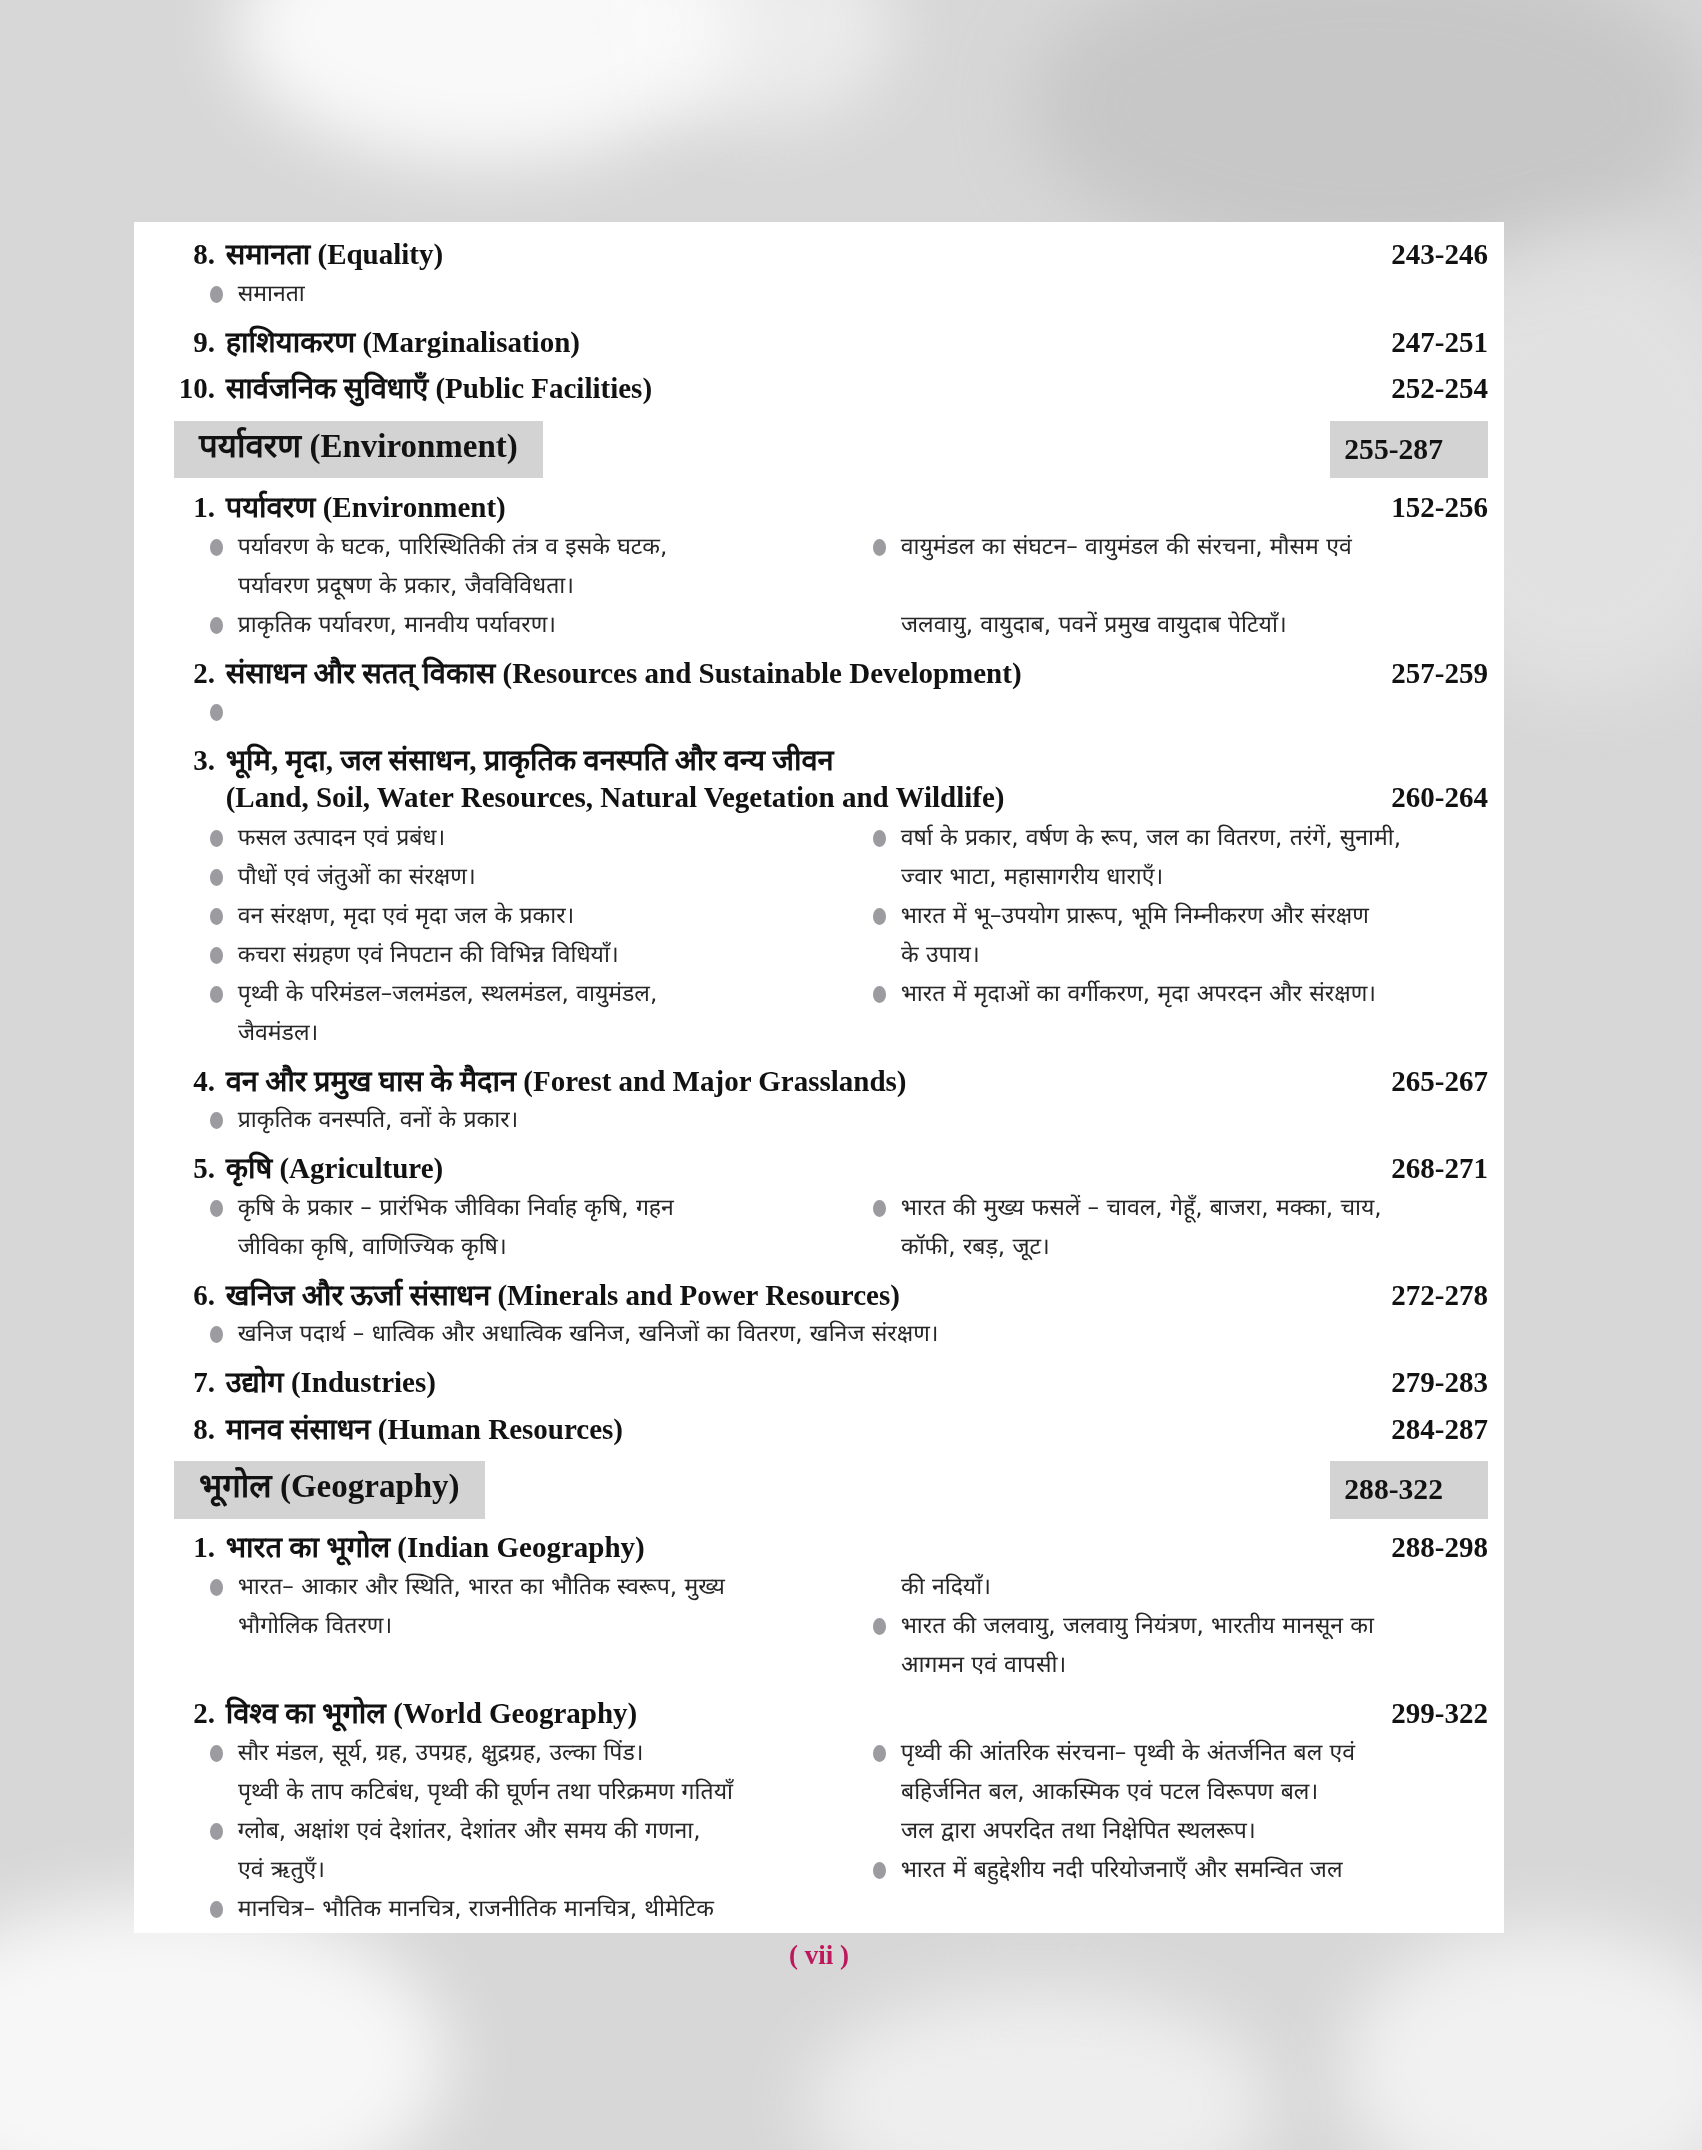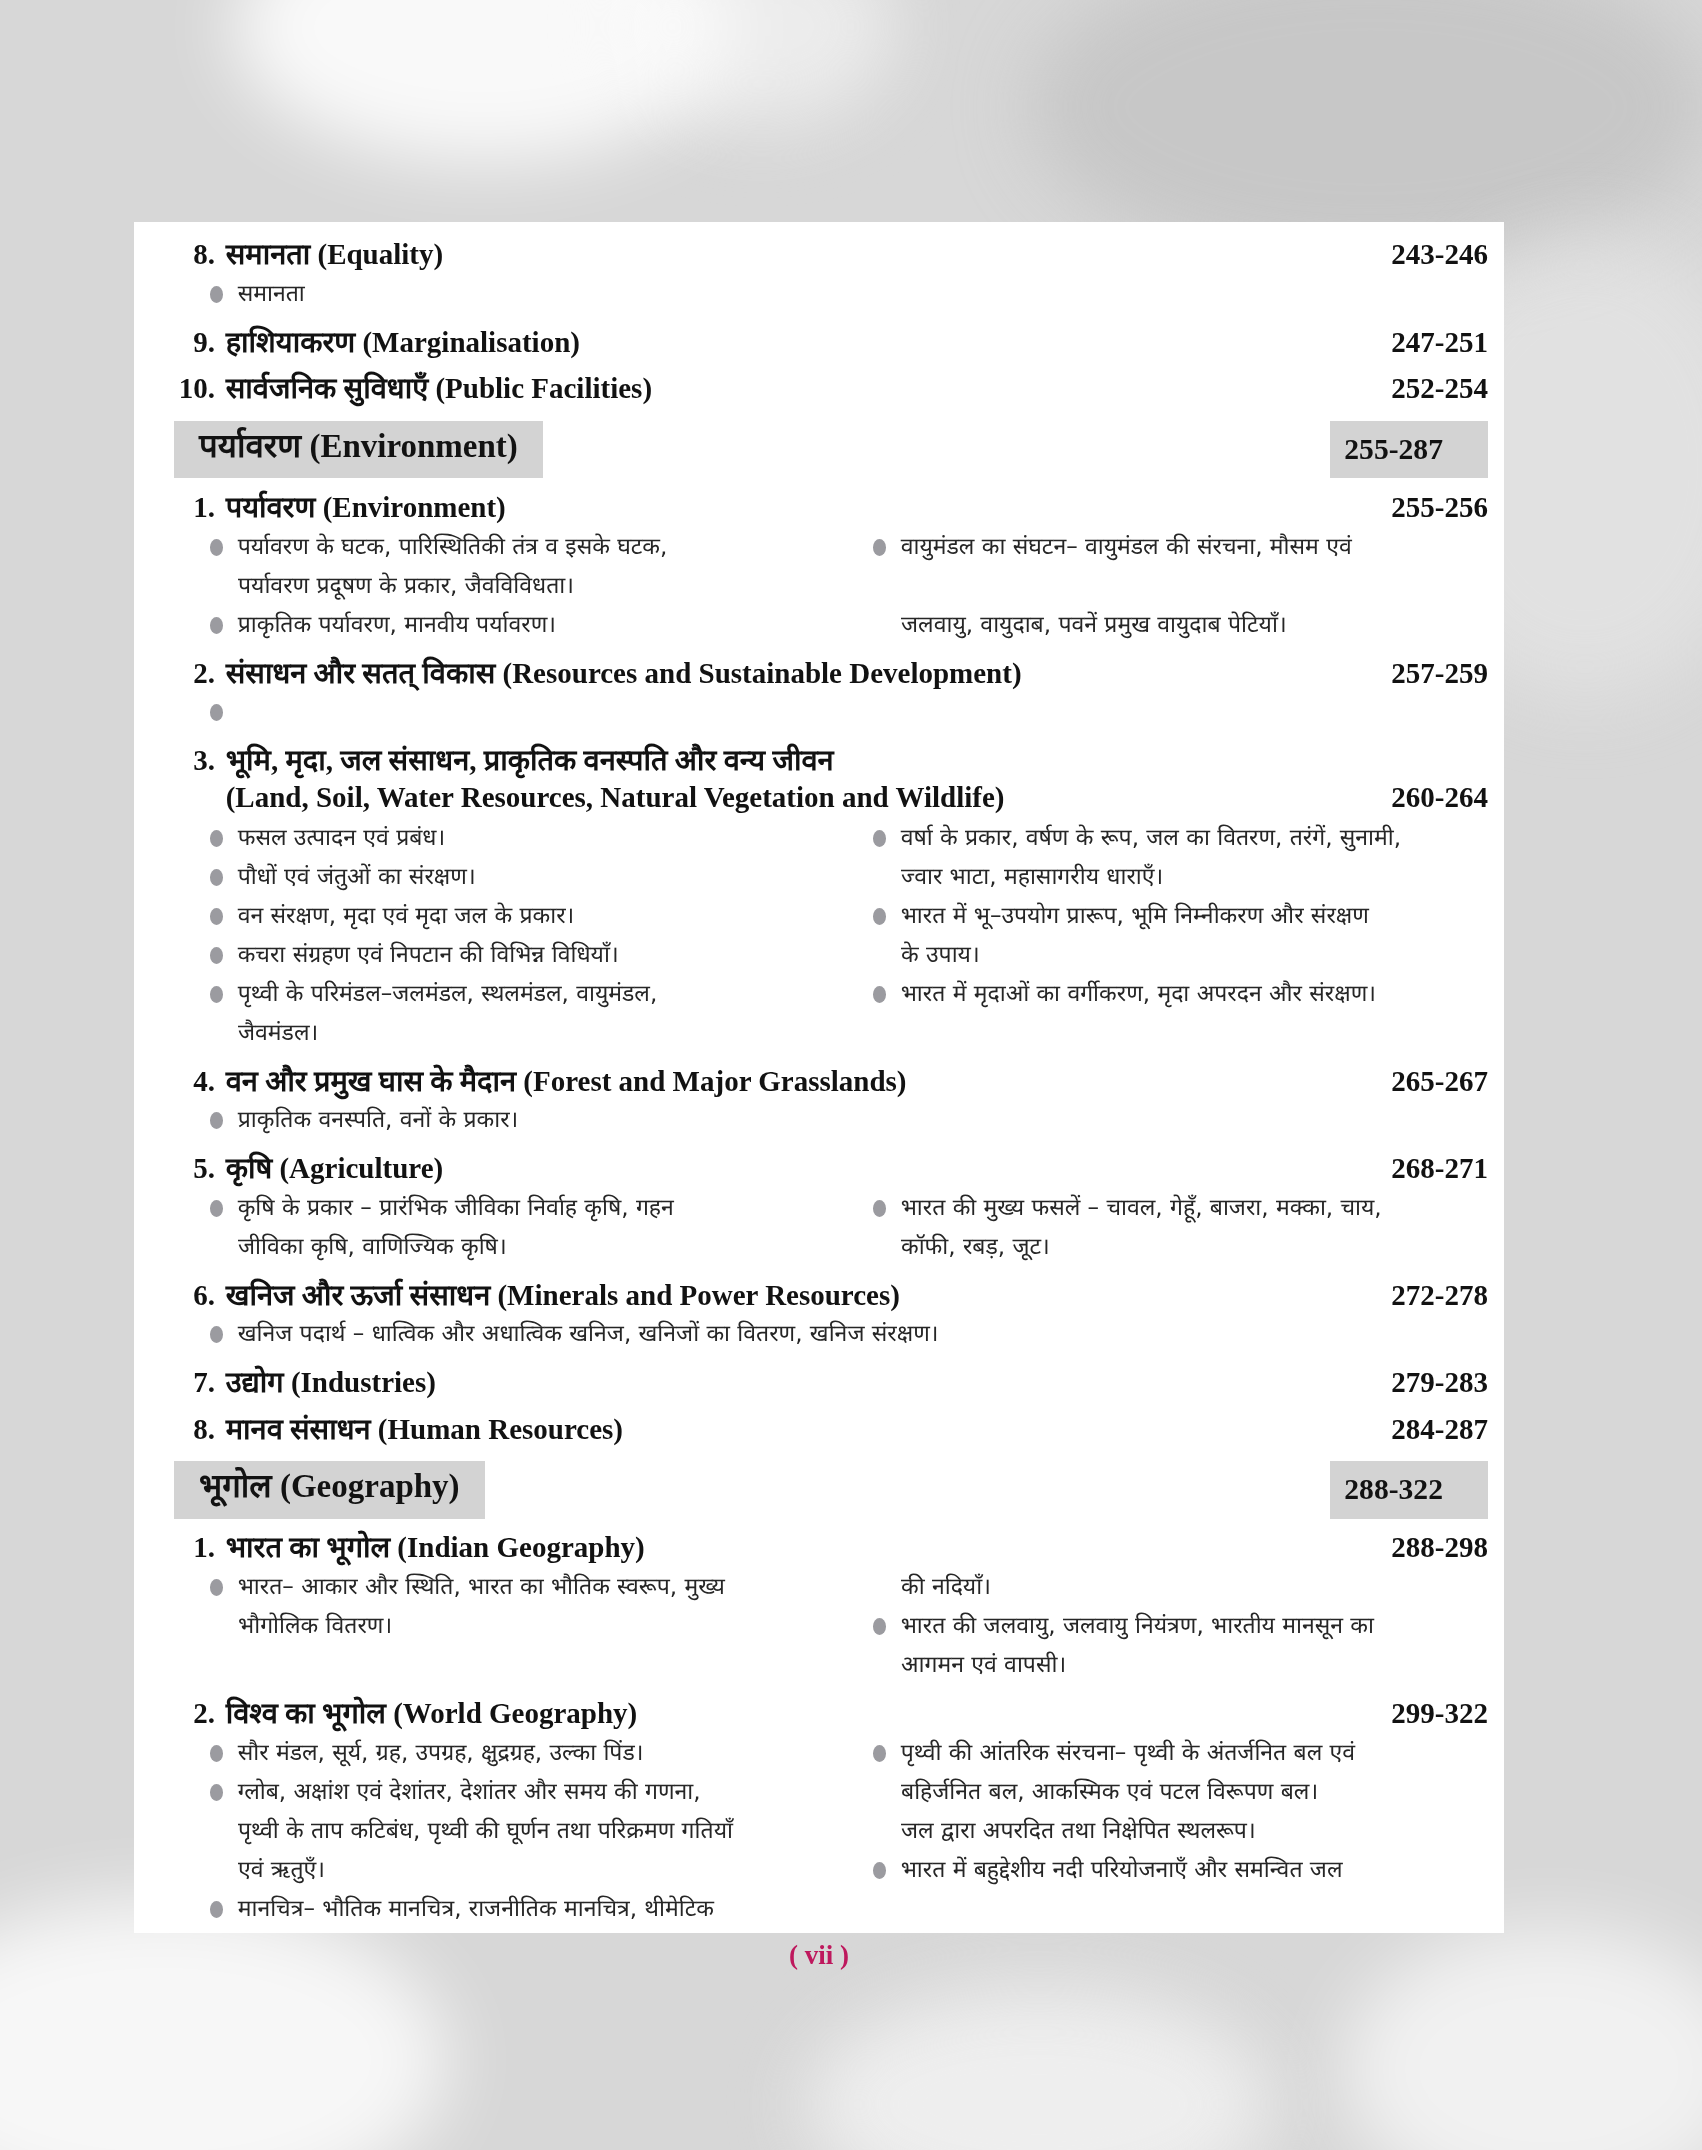--- a/index.html
+++ b/index.html
@@ -117,21 +117,21 @@
         </div>
       </div>
       <div class="sec-head">
         <div class="sec-box"><span class="hi">पर्यावरण</span><span class="en"> (Environment)</span></div>
         <div class="sec-pages">255-287</div>
       </div>
       <div class="item tight">
         <div class="head">
           <span class="num">1.</span>
           <span class="title"><span class="hi">पर्यावरण</span><span class="en">(Environment)</span></span>
-          <span class="pages">255-256</span>
+          <span class="pages">152-256</span>
         </div>
         <div class="cols">
           <div class="col colL">
             <div class="bl"><span class="dot"></span><span class="bt">पर्यावरण के घटक, पारिस्थितिकी तंत्र व इसके घटक,</span></div>
             <div class="bl cont"><span class="bt">पर्यावरण प्रदूषण के प्रकार, जैवविविधता।</span></div>
             <div class="bl"><span class="dot"></span><span class="bt">प्राकृतिक पर्यावरण, मानवीय पर्यावरण।</span></div>
           </div>
           <div class="col colR">
             <div class="bl"><span class="dot"></span><span class="bt">वायुमंडल का संघटन– वायुमंडल की संरचना, मौसम एवं</span></div>
             <div class="bl cont empty"><span class="bt"></span></div>
@@ -258,22 +258,22 @@
       </div>
       <div class="item">
         <div class="head">
           <span class="num">2.</span>
           <span class="title"><span class="hi">विश्व का भूगोल</span><span class="en">(World Geography)</span></span>
           <span class="pages">299-322</span>
         </div>
         <div class="cols">
           <div class="col colL">
             <div class="bl"><span class="dot"></span><span class="bt">सौर मंडल, सूर्य, ग्रह, उपग्रह, क्षुद्रग्रह, उल्का पिंड।</span></div>
+            <div class="bl cont"><span class="bt">पृथ्वी के ताप कटिबंध, पृथ्वी की घूर्णन तथा परिक्रमण गतियाँ</span></div>
             <div class="bl"><span class="dot"></span><span class="bt">ग्लोब, अक्षांश एवं देशांतर, देशांतर और समय की गणना,</span></div>
-            <div class="bl cont"><span class="bt">पृथ्वी के ताप कटिबंध, पृथ्वी की घूर्णन तथा परिक्रमण गतियाँ</span></div>
             <div class="bl cont"><span class="bt">एवं ऋतुएँ।</span></div>
             <div class="bl"><span class="dot"></span><span class="bt">मानचित्र– भौतिक मानचित्र, राजनीतिक मानचित्र, थीमेटिक</span></div>
           </div>
           <div class="col colR">
             <div class="bl"><span class="dot"></span><span class="bt">पृथ्वी की आंतरिक संरचना– पृथ्वी के अंतर्जनित बल एवं</span></div>
             <div class="bl cont"><span class="bt">बहिर्जनित बल, आकस्मिक एवं पटल विरूपण बल।</span></div>
             <div class="bl cont"><span class="bt">जल द्वारा अपरदित तथा निक्षेपित स्थलरूप।</span></div>
             <div class="bl"><span class="dot"></span><span class="bt">भारत में बहुद्देशीय नदी परियोजनाएँ और समन्वित जल</span></div>
           </div>
         </div>

